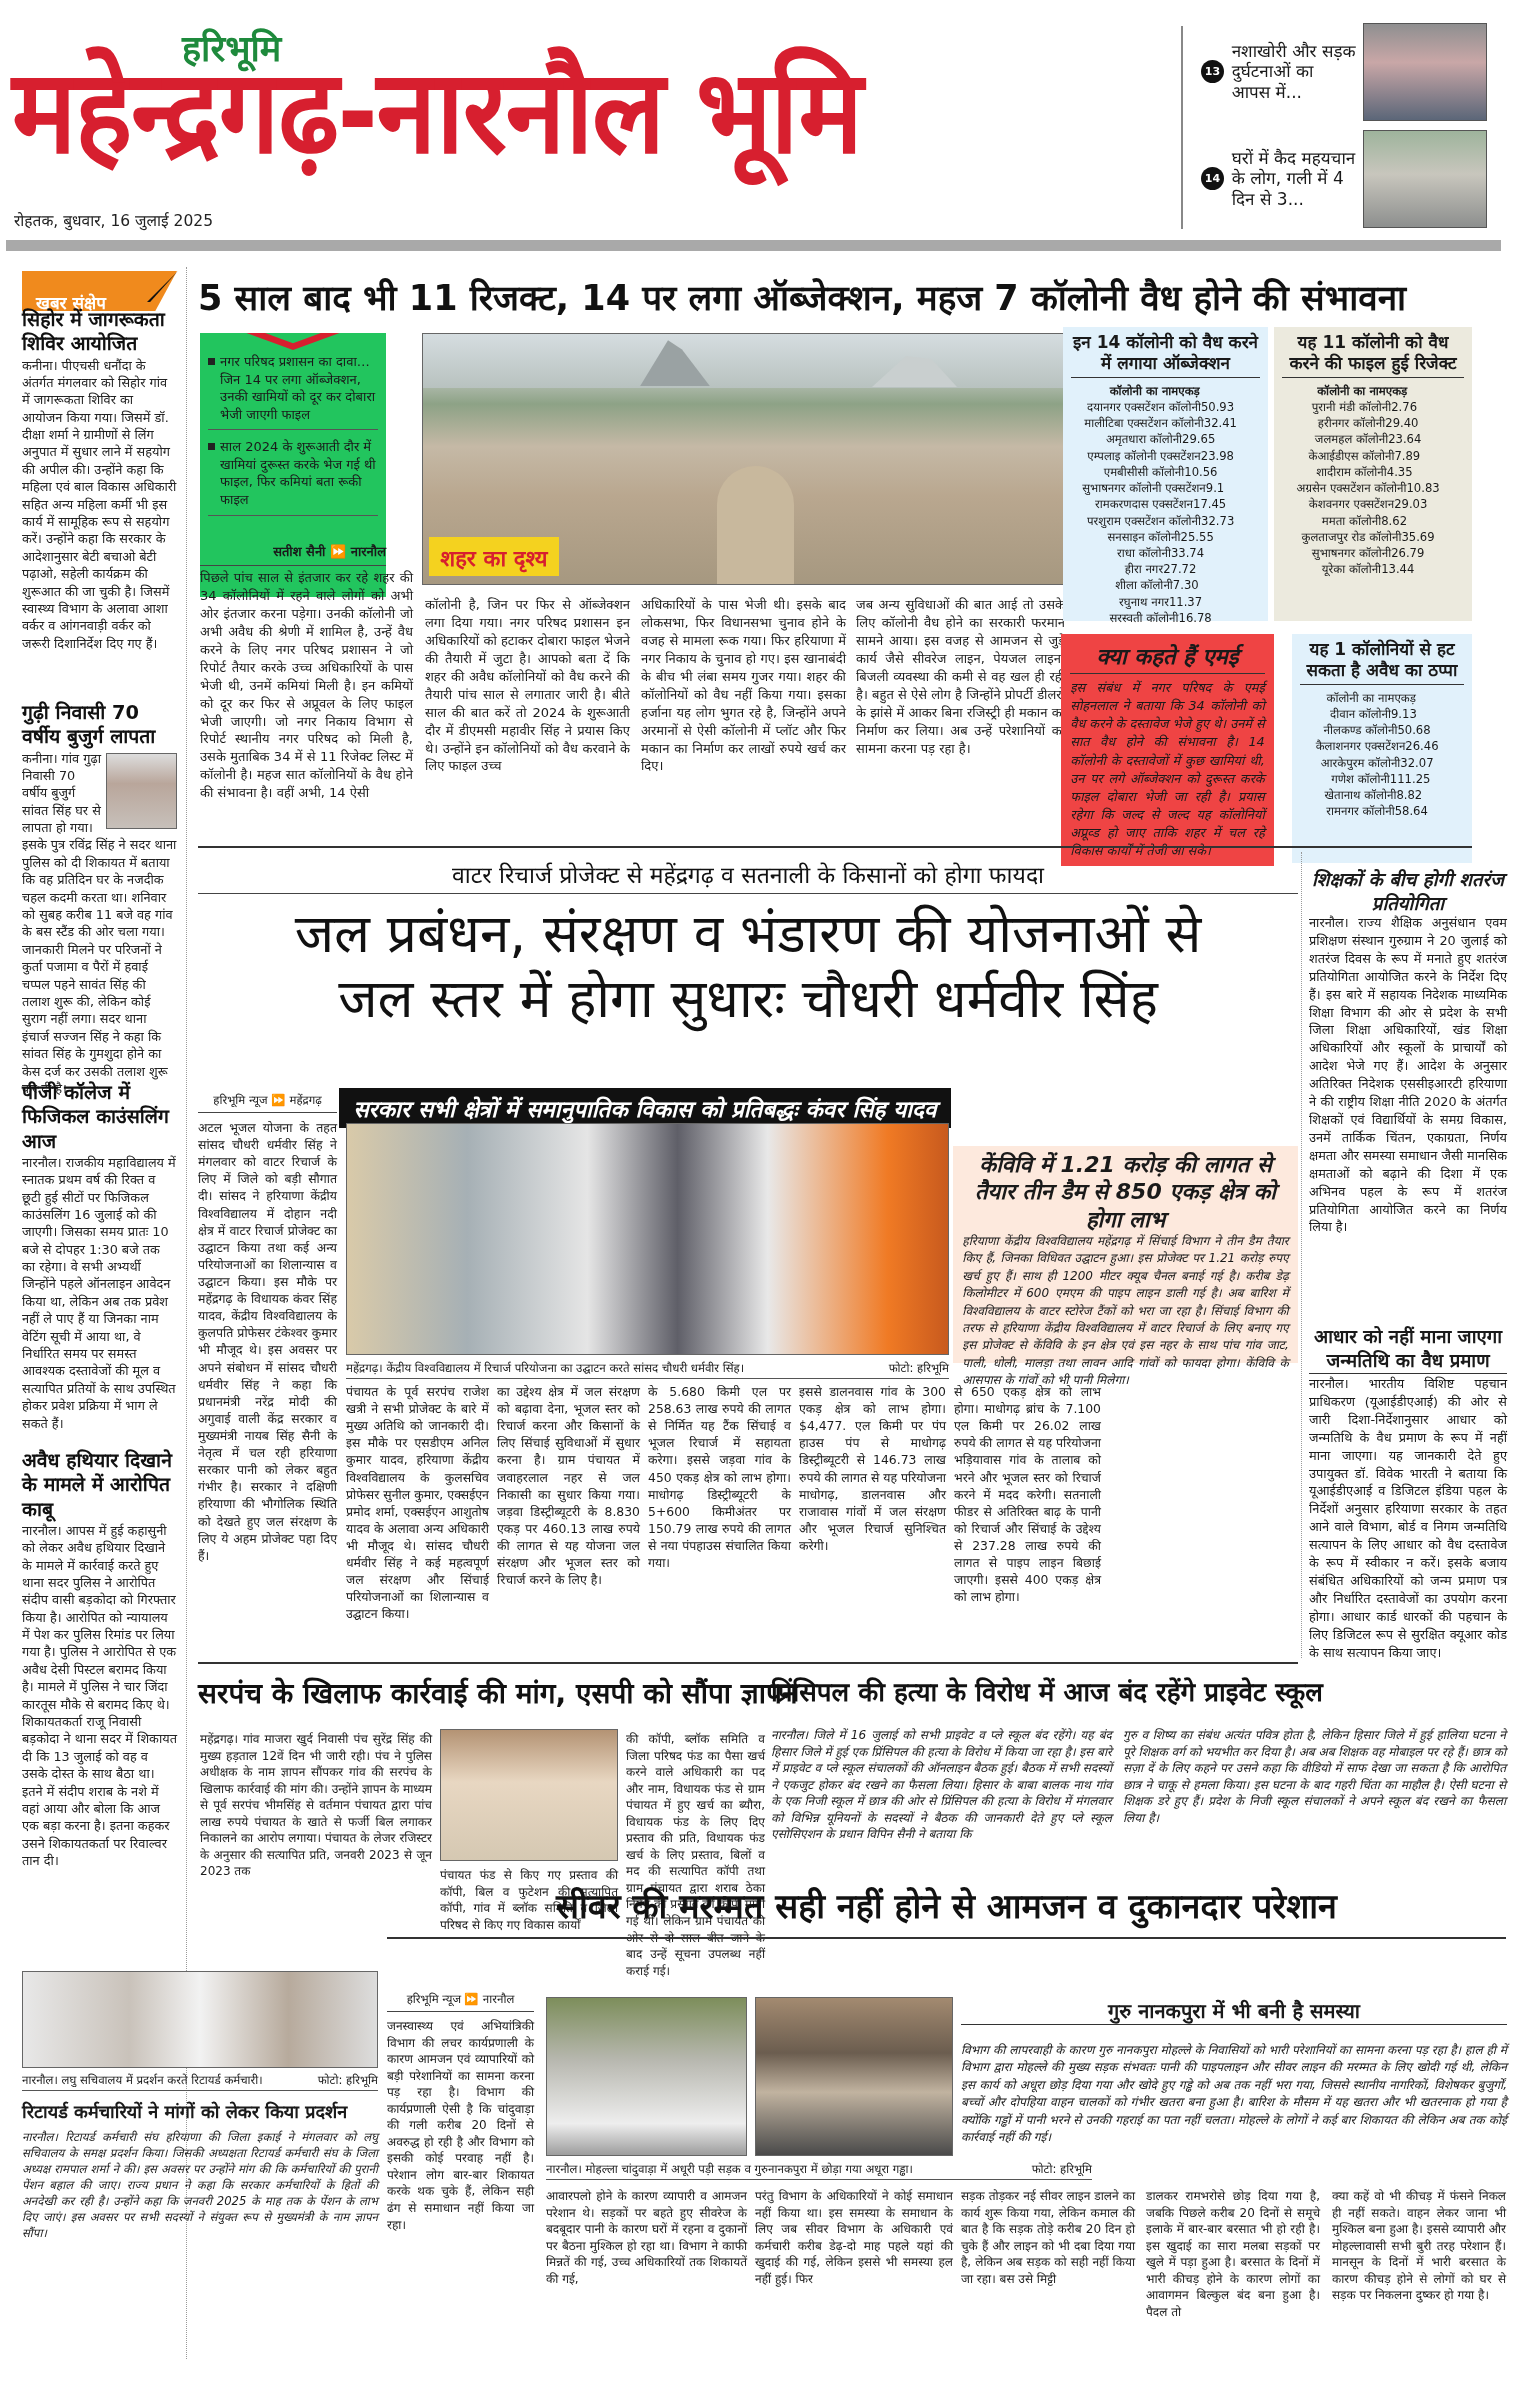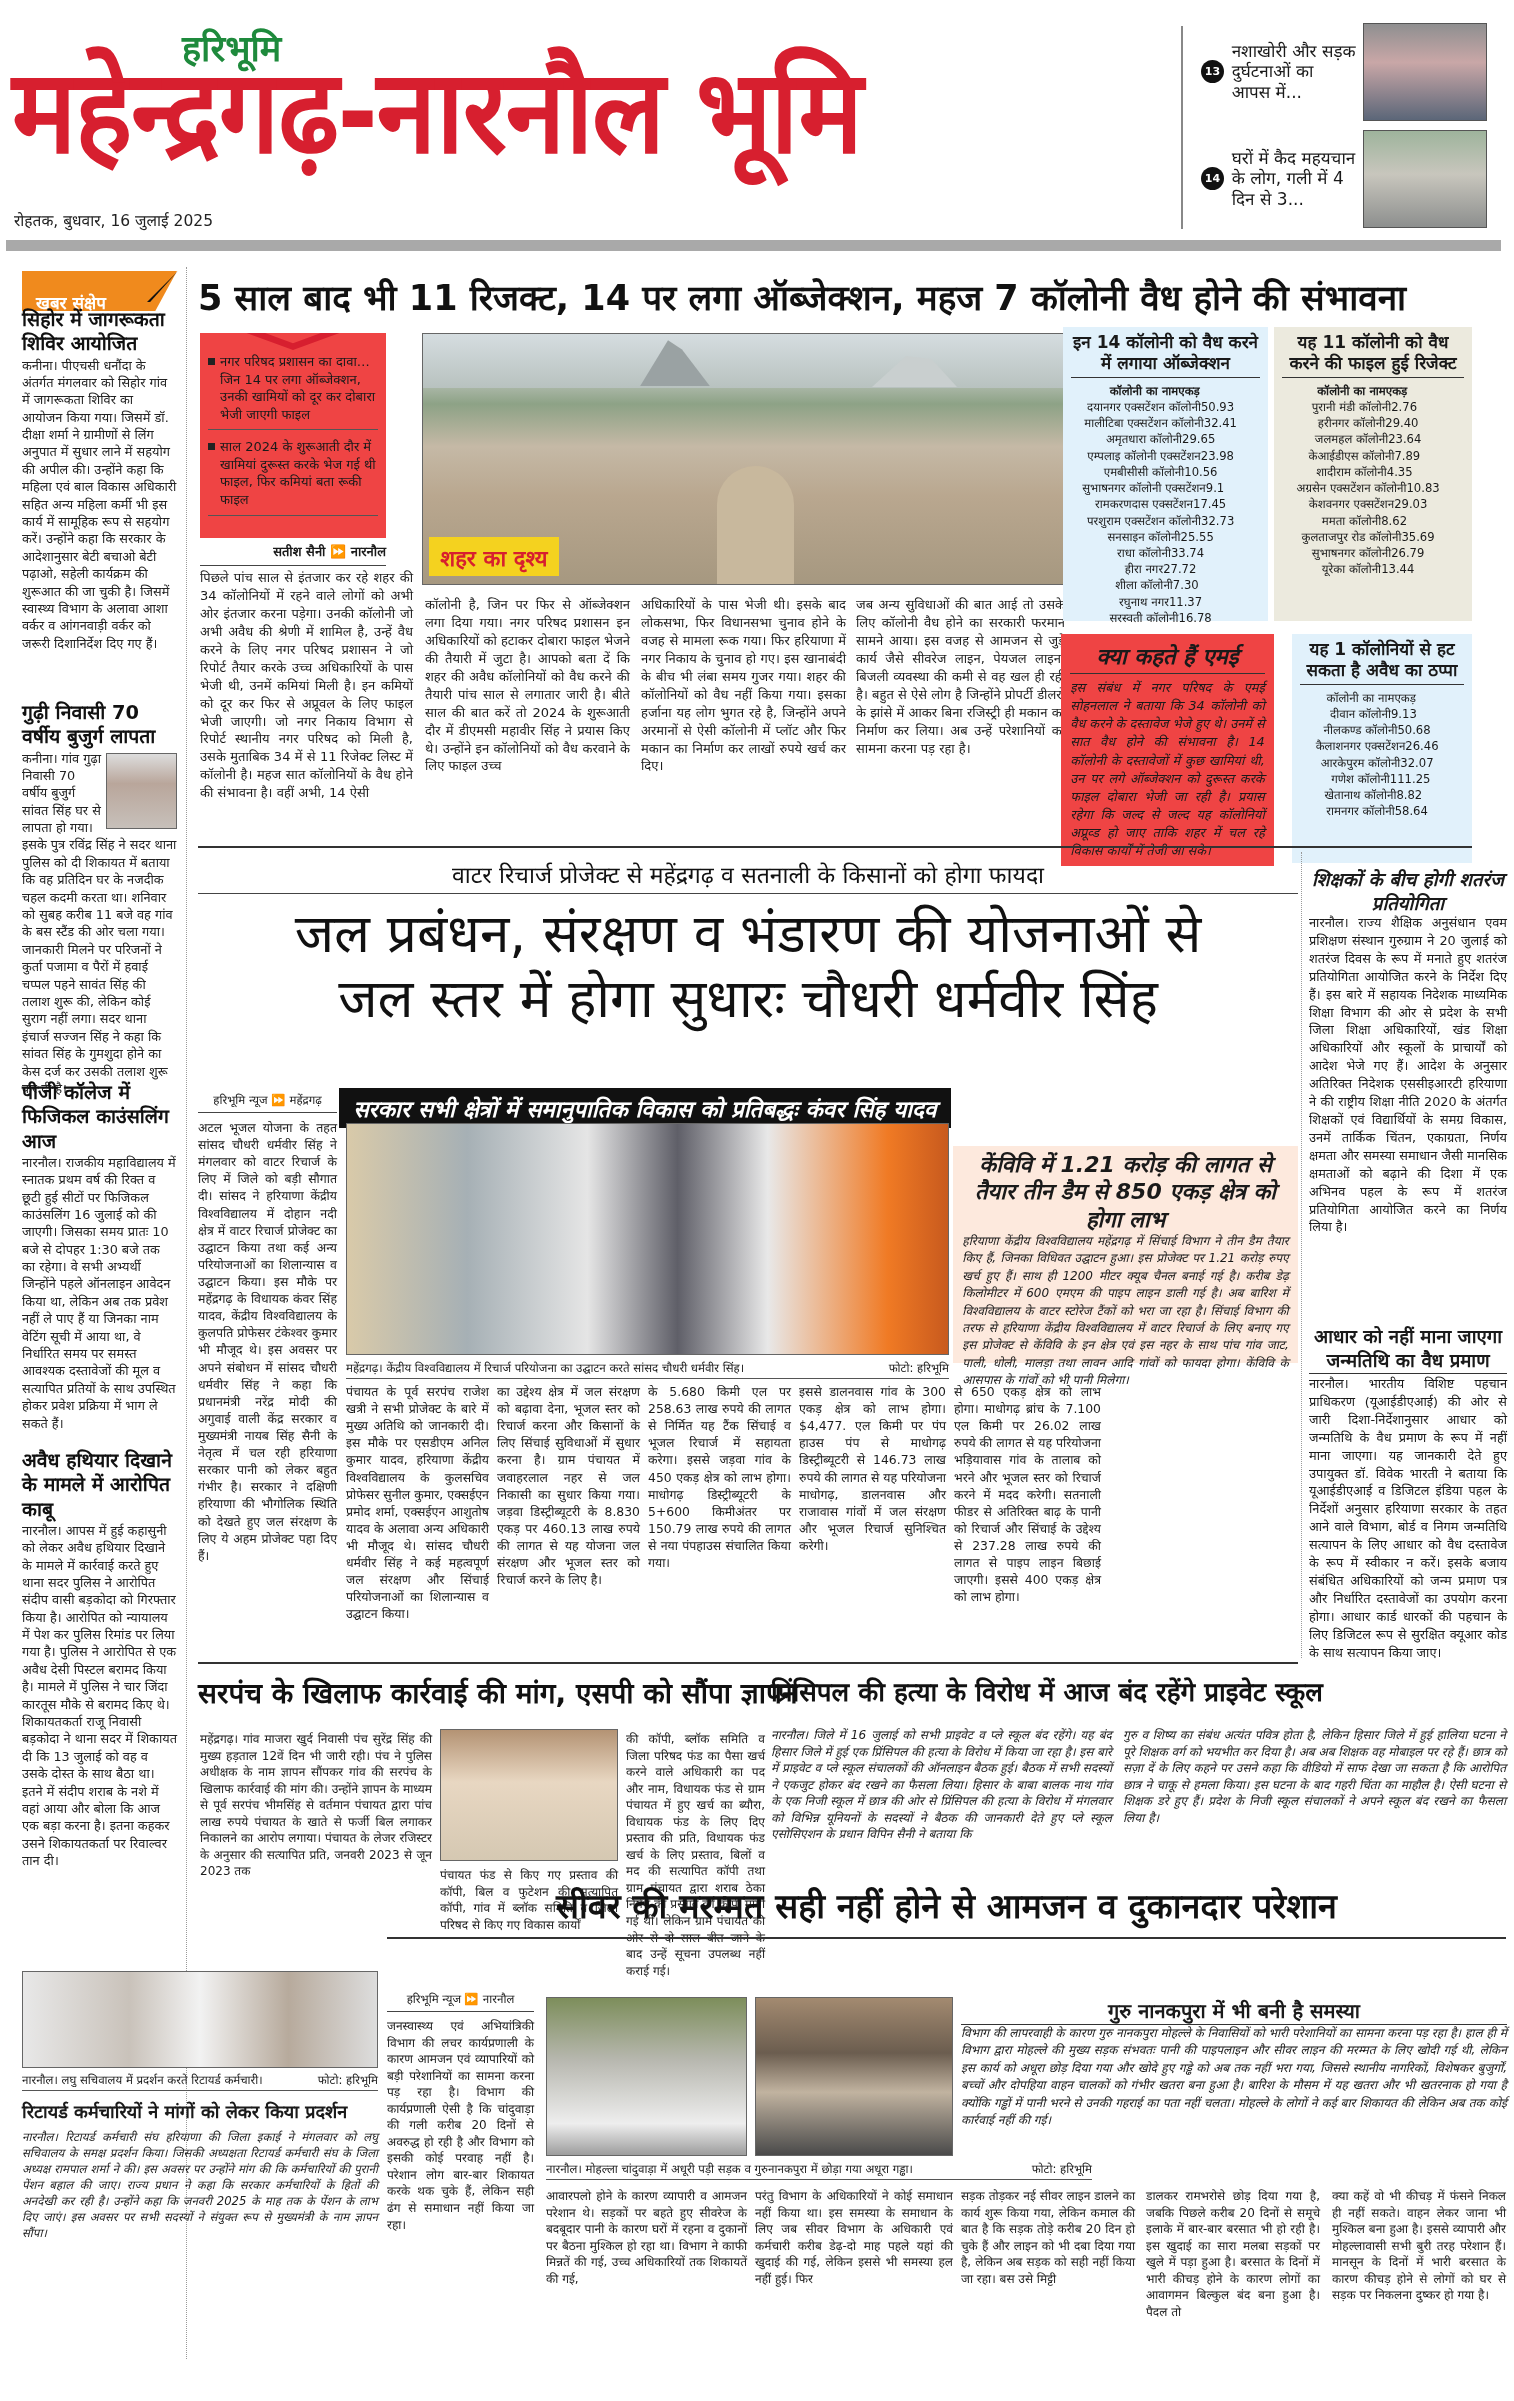--- a/index.html
+++ b/index.html
@@ -16,21 +16,21 @@
 .greybar{left:6.2px;top:240px;width:1495px;height:11px;background:#a9a9a9}
 .vdots{width:0;border-left:1.5px dotted #999}
 .hr{height:1.5px;background:#333}
 .col-text{font-size:13px;line-height:1.38;text-align:justify;color:#1c1c1c}
 .brief-tag{left:22px;top:271px;width:155px;height:31px;background:#f08a1d;color:#fff;font-weight:bold;font-size:17px;padding:20px 14px;clip-path:polygon(0 0,100% 0,86% 100%,0 100%)}
 .brief-tag::after{content:""}
 .brief-corner{left:147px;top:271px;width:31px;height:31px;background:#111;clip-path:polygon(100% 0,100% 0,10% 100%,0 100%)}
 .brief-h{font-size:19.4px;font-weight:bold;line-height:1.25;color:#111}
 .brief-b{font-size:12.8px;line-height:1.36;color:#222}
 .lead-title{left:198px;top:273px;font-size:35px;font-weight:bold;color:#111;white-space:nowrap}
-.sumbox{left:200px;top:333px;width:186px;height:205px;background:#ef4444;padding:17px 7.7px 6.2px}
+.sumbox{left:200px;top:333px;width:186px;height:264px;background:#22c55e;padding:17px 7.7px 6.2px}
 .sumbox .chev{position:absolute;left:50%;top:0;transform:translateX(-50%);width:93px;height:17px;background:#d71f2f;clip-path:polygon(0 0,20% 0,50% 60%,80% 0,100% 0,50% 100%)}
 .sumbox .pt{font-size:13px;line-height:1.35;padding:3.1px 0 6.2px 12.4px;position:relative;border-bottom:0.8px solid #555;margin-bottom:4.6px}
 .sumbox .pt::before{content:"";position:absolute;left:0;top:7.7px;width:7px;height:7px;background:#222}
 .byline{font-size:13px;text-align:right;font-weight:bold}
 .photo{background:linear-gradient(180deg,#c9d3d8 0%,#b7c0b5 18%,#8da286 28%,#c5b9a6 45%,#b9a78f 65%,#a69880 100%);border:0.8px solid #666;overflow:hidden}
 .photo-tag{background:#f4d21f;color:#d71f2f;font-weight:bold;font-size:22px;padding:4.6px 11px}
 .tbl-box{padding:4.6px 7.7px}
 .tbl-box h3{font-size:17px;font-weight:bold;text-align:center;line-height:1.25;border-bottom:1.5px solid #333;padding-bottom:3.1px;margin-bottom:4.6px}
 .tbl-row{display:flex;justify-content:center;font-size:11.6px;line-height:1.4}
 .tbl-row span:last-child{width:43px}
@@ -42,21 +42,21 @@
 .black-strip{background:#111;color:#fff;font-size:22.5px;font-style:italic;font-weight:bold;text-align:center;padding:4.6px 0}
 .pinkbox{background:#fde9dd;padding:4.6px 9.3px}
 .pinkbox h3{font-size:22px;font-weight:bold;font-style:italic;text-align:center;line-height:1.25}
 .pinkbox p{font-size:12px;font-style:italic;line-height:1.45;text-align:justify}
 .side-h{font-size:18.6px;font-weight:bold;font-style:italic;text-align:center;line-height:1.28}
 .side-h2{font-size:18.6px;font-weight:bold;text-align:center;line-height:1.28}
 .caption{font-size:11.6px;display:flex;justify-content:space-between;border-bottom:0.8px solid #555;padding-bottom:3.1px}
 .sec-head{font-size:28px;font-weight:bold;color:#111;white-space:nowrap}
 .sewer-head{font-size:34px;font-weight:bold;color:#111;white-space:nowrap}
 .guru-box{padding:0 0}
-.guru-box h3{font-size:20px;font-weight:bold;text-align:center;border-bottom:1.5px solid #333;margin-bottom:0}
+.guru-box h3{font-size:20px;font-weight:bold;text-align:center;border-bottom:1.5px solid #333;margin-bottom:17px}
 .guru-box p{font-size:12px;font-style:italic;line-height:1.45;text-align:justify}
 .col-narrow{font-size:12.8px;line-height:1.4;text-align:justify}
 </style>
 </head>
 <body>
 
 <div class="abs masthead-brand">हरिभूमि</div>
 <div class="abs masthead-title">महेन्द्रगढ़-नारनौल भूमि</div>
 <div class="abs dateline">रोहतक, बुधवार, 16 जुलाई 2025</div>
 

